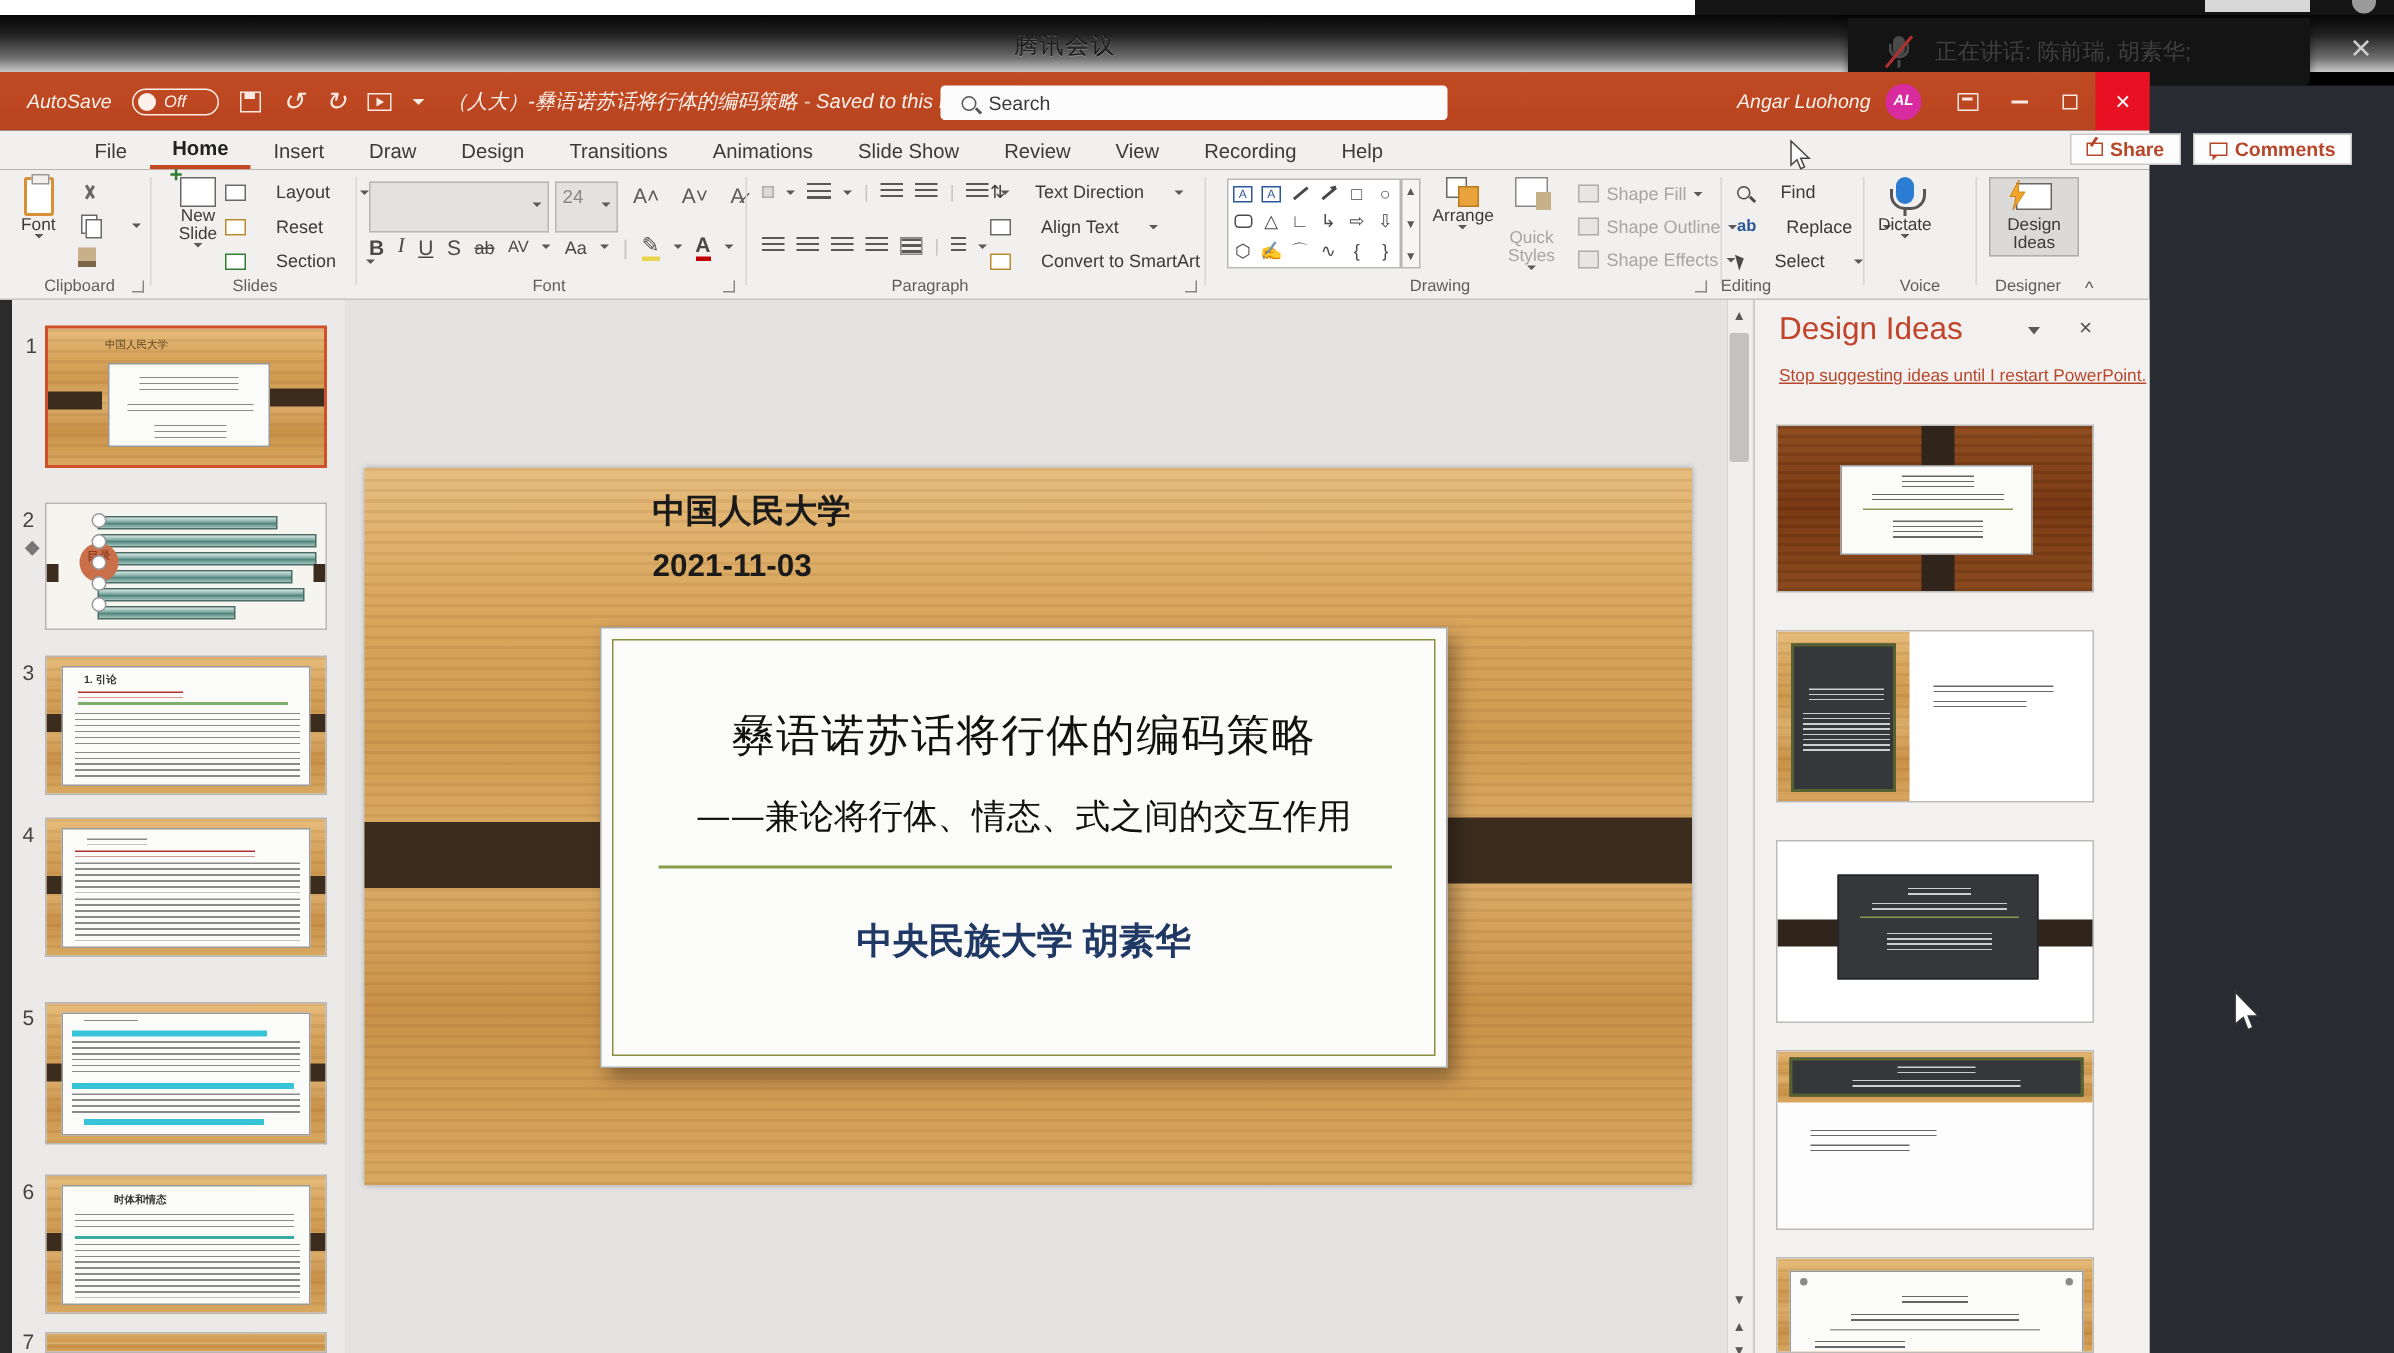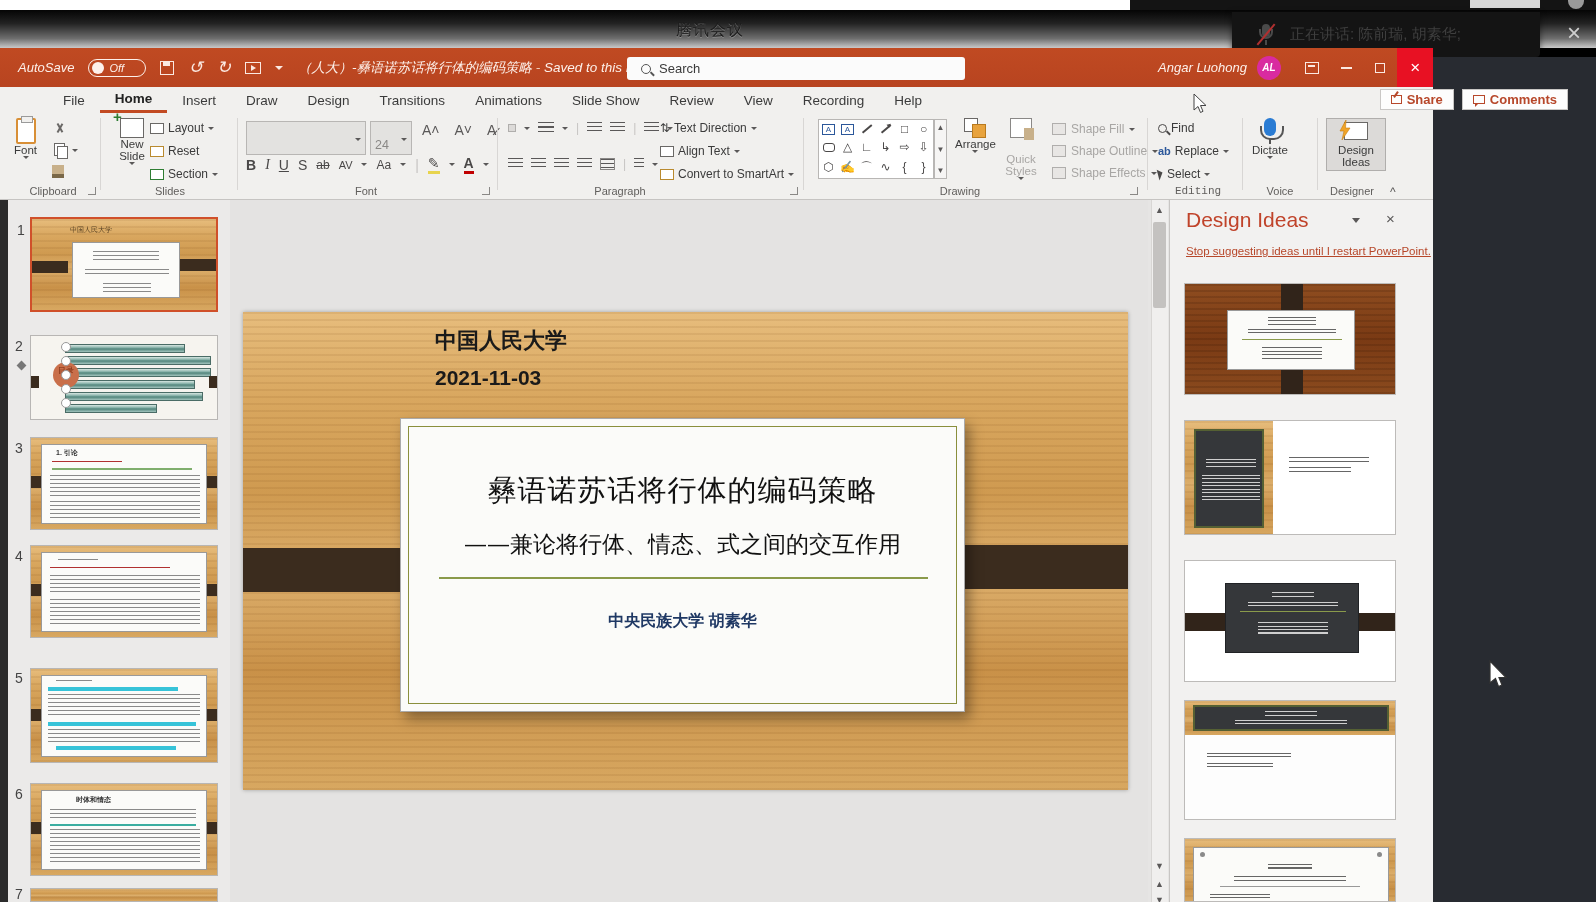--- a/index.html
+++ b/index.html
@@ -84,36 +84,36 @@
   .comment-ic { width:12px; height:9px; border:1.5px solid #b7472a; position:relative; }
   .comment-ic::after { content:""; position:absolute; left:1px; top:8px; border-left:3px solid #b7472a;
                        border-bottom:3px solid transparent; }
 
   
   .ribbon { left:0; top:113px; width:1433px; height:87px; background:#f1f0ee; border-bottom:1px solid #c6c4c2; }
   .gsep { position:absolute; top:5px; width:1px; height:72px; background:#d8d6d4; }
   .glabel { position:absolute; top:72px; font-size:11px; color:#605e5c; text-align:center; }
   .launcher { position:absolute; top:74px; width:8px; height:8px; border-right:1.5px solid #8a8886; border-bottom:1.5px solid #8a8886; }
   .bigbtn { position:absolute; top:5px; display:flex; flex-direction:column; align-items:center; font-size:11.5px; color:#3b3b3b; }
-  .smallrow { position:absolute; display:flex; align-items:center; gap:4px; font-size:12px; color:#3b3b3b; }
+  .smallrow { position:absolute; display:flex; align-items:center; gap:20px; font-size:12px; color:#3b3b3b; }
   .scaret { display:inline-block; width:0; height:0; border-left:3.5px solid transparent;
             border-right:3.5px solid transparent; border-top:3.5px solid #5a5858; }
   .clipboard-ic { width:20px; height:26px; border:2px solid #d88f36; border-radius:2px; position:relative; background:#fff; }
   .clipboard-ic::after { content:""; position:absolute; left:3px; top:-4px; width:10px; height:5px; background:#f1f0ee; border:1.5px solid #9a9a9a; }
   .cut-ic,.copy-ic,.paint-ic { position:relative; width:16px; height:14px; }
   .cut-ic::before,.cut-ic::after { content:""; position:absolute; width:1.5px; height:10px; background:#6a6866; left:7px; top:0; transform:rotate(30deg); }
   .cut-ic::after { transform:rotate(-30deg); }
   .copy-ic::before { content:""; position:absolute; left:2px; top:0; width:9px; height:11px; border:1.5px solid #6a6866; background:#fff; }
   .copy-ic::after { content:""; position:absolute; left:5px; top:3px; width:9px; height:11px; border:1.5px solid #6a6866; background:#fff; }
   .paint-ic { width:12px; height:13px; background:#c8b08a; border-bottom:4px solid #7a6848; }
   .newslide-ic { width:24px; height:20px; border:1.5px solid #6a6866; background:#fff; position:relative; }
   .newslide-ic::before { content:"+"; position:absolute; left:-8px; top:-11px; color:#2e7d32; font-size:15px; font-weight:bold; }
   .mini-ic { width:14px; height:11px; border:1.5px solid #6a6866; background:#fff; position:relative; }
   .mini-ic.gold { border-color:#b98a2f; }
-  .combo { border:1px solid #b8b6b4; background:#e3e2e0; height:21px; display:flex; align-items:flex-start;
+  .combo { border:1px solid #b8b6b4; background:#e3e2e0; height:21px; display:flex; align-items:flex-end;
            justify-content:space-between; padding:16px 4px; color:#8a8886; font-size:12.5px; }
   .fontbtn { font-size:14px; color:#5a5858; padding:0 4px; }
   .lines-ic { width:15px; height:12px; background:repeating-linear-gradient(180deg,#5a5858 0 1.5px,transparent 1.5px 4px); }
   .bullets-ic { width:16px; height:12px; background:repeating-linear-gradient(180deg,#5a5858 0 1.5px,transparent 1.5px 4.5px); position:relative; }
   .pressed { background:#dcdad8; border:1px solid #b0aeac; padding:3px; }
   .shape-gallery { position:absolute; left:818px; top:6px; width:116px; height:60px; background:#fff; border:1px solid #b8b6b4;
                    display:grid; grid-template-columns:repeat(6,1fr); align-items:center; justify-items:center;
                    font-size:12px; color:#4a4848; }
   .shp-abox { width:13px; height:11px; border:1.5px solid #2b579a; color:#2b579a; font-size:8px; text-align:center; line-height:9px; }
   .diag { width:12px; height:1.5px; background:#4a4848; transform:rotate(-40deg); }
@@ -172,21 +172,21 @@
   .slide-date { left:435px; top:366px; font-size:21px; color:#1a1a1a; font-weight:bold; }
   .ribbon-bar { top:548px; height:44px; background:#3b2c1e; }
   .title-card { left:400px; top:418px; width:565px; height:294px; background:#fbfbf9;
                 border:1px solid #aaa; box-shadow:5px 7px 12px rgba(0,0,0,.35); }
   .title-card-inner { position:absolute; left:7px; top:7px; right:7px; bottom:7px; border:1px solid #8a8f3c; }
   .card-title { position:absolute; left:0; top:52px; width:100%; text-align:center; font-size:29px; color:#111;
                 font-family:"DejaVu Serif","Liberation Serif",serif; letter-spacing:1px; }
   .card-sub { position:absolute; left:0; top:110px; width:100%; text-align:center; font-size:23px; color:#111;
               font-family:"DejaVu Serif","Liberation Serif",serif; }
   .card-rule { position:absolute; left:38px; top:158px; width:489px; height:2px; background:#8a9a4b; }
-  .card-author { position:absolute; left:0; top:192px; width:100%; text-align:center; font-size:16px;
+  .card-author { position:absolute; left:0; top:192px; width:100%; text-align:center; font-size:24px;
                  font-weight:bold; color:#1f3864; }
   .card-email { position:absolute; left:0; top:230px; width:100%; text-align:center; font-size:16px;
                 color:#17355e; font-family:"DejaVu Serif","Liberation Serif",serif; }
 
   
   .vscroll { left:1151px; top:200px; width:17px; height:702px; background:#f0efee; border-left:1px solid #d8d6d4; }
   .vs-btn { position:absolute; left:1152px; width:15px; height:16px; background:#f0efee; color:#5a5858;
             font-size:9px; text-align:center; line-height:16px; }
   .vs-thumb { left:1153px; top:222px; width:13px; height:86px; background:#c4c2c0; border-radius:2px; }
 
@@ -472,21 +472,21 @@
     <div class="smallrow" style="left:1158px; top:31px;">
         <span class="replace-ic">ab</span>
         <span>Replace</span>
         <span class="scaret"></span>
       </div>
     <div class="smallrow" style="left:1158px; top:54px;">
         <span class="select-ic"></span>
         <span>Select</span>
         <span class="scaret"></span>
       </div>
-    <div class="glabel" style="left:1158px; width:80px;font-family:Liberation Mono, monospace;">Editing</div>
+    <div class="glabel" style="left:1124px; width:80px;">Editing</div>
     <div class="gsep" style="left:1242px;"></div>
 
     <div class="bigbtn" style="left:1252px;">
       <span class="dictate-mic"></span>
       <span style="margin-top:6px;">Dictate</span>
         <span class="scaret"></span>
     </div>
     <div class="glabel" style="left:1250px; width:60px;">Voice</div>
     <div class="gsep" style="left:1317px;"></div>
 

